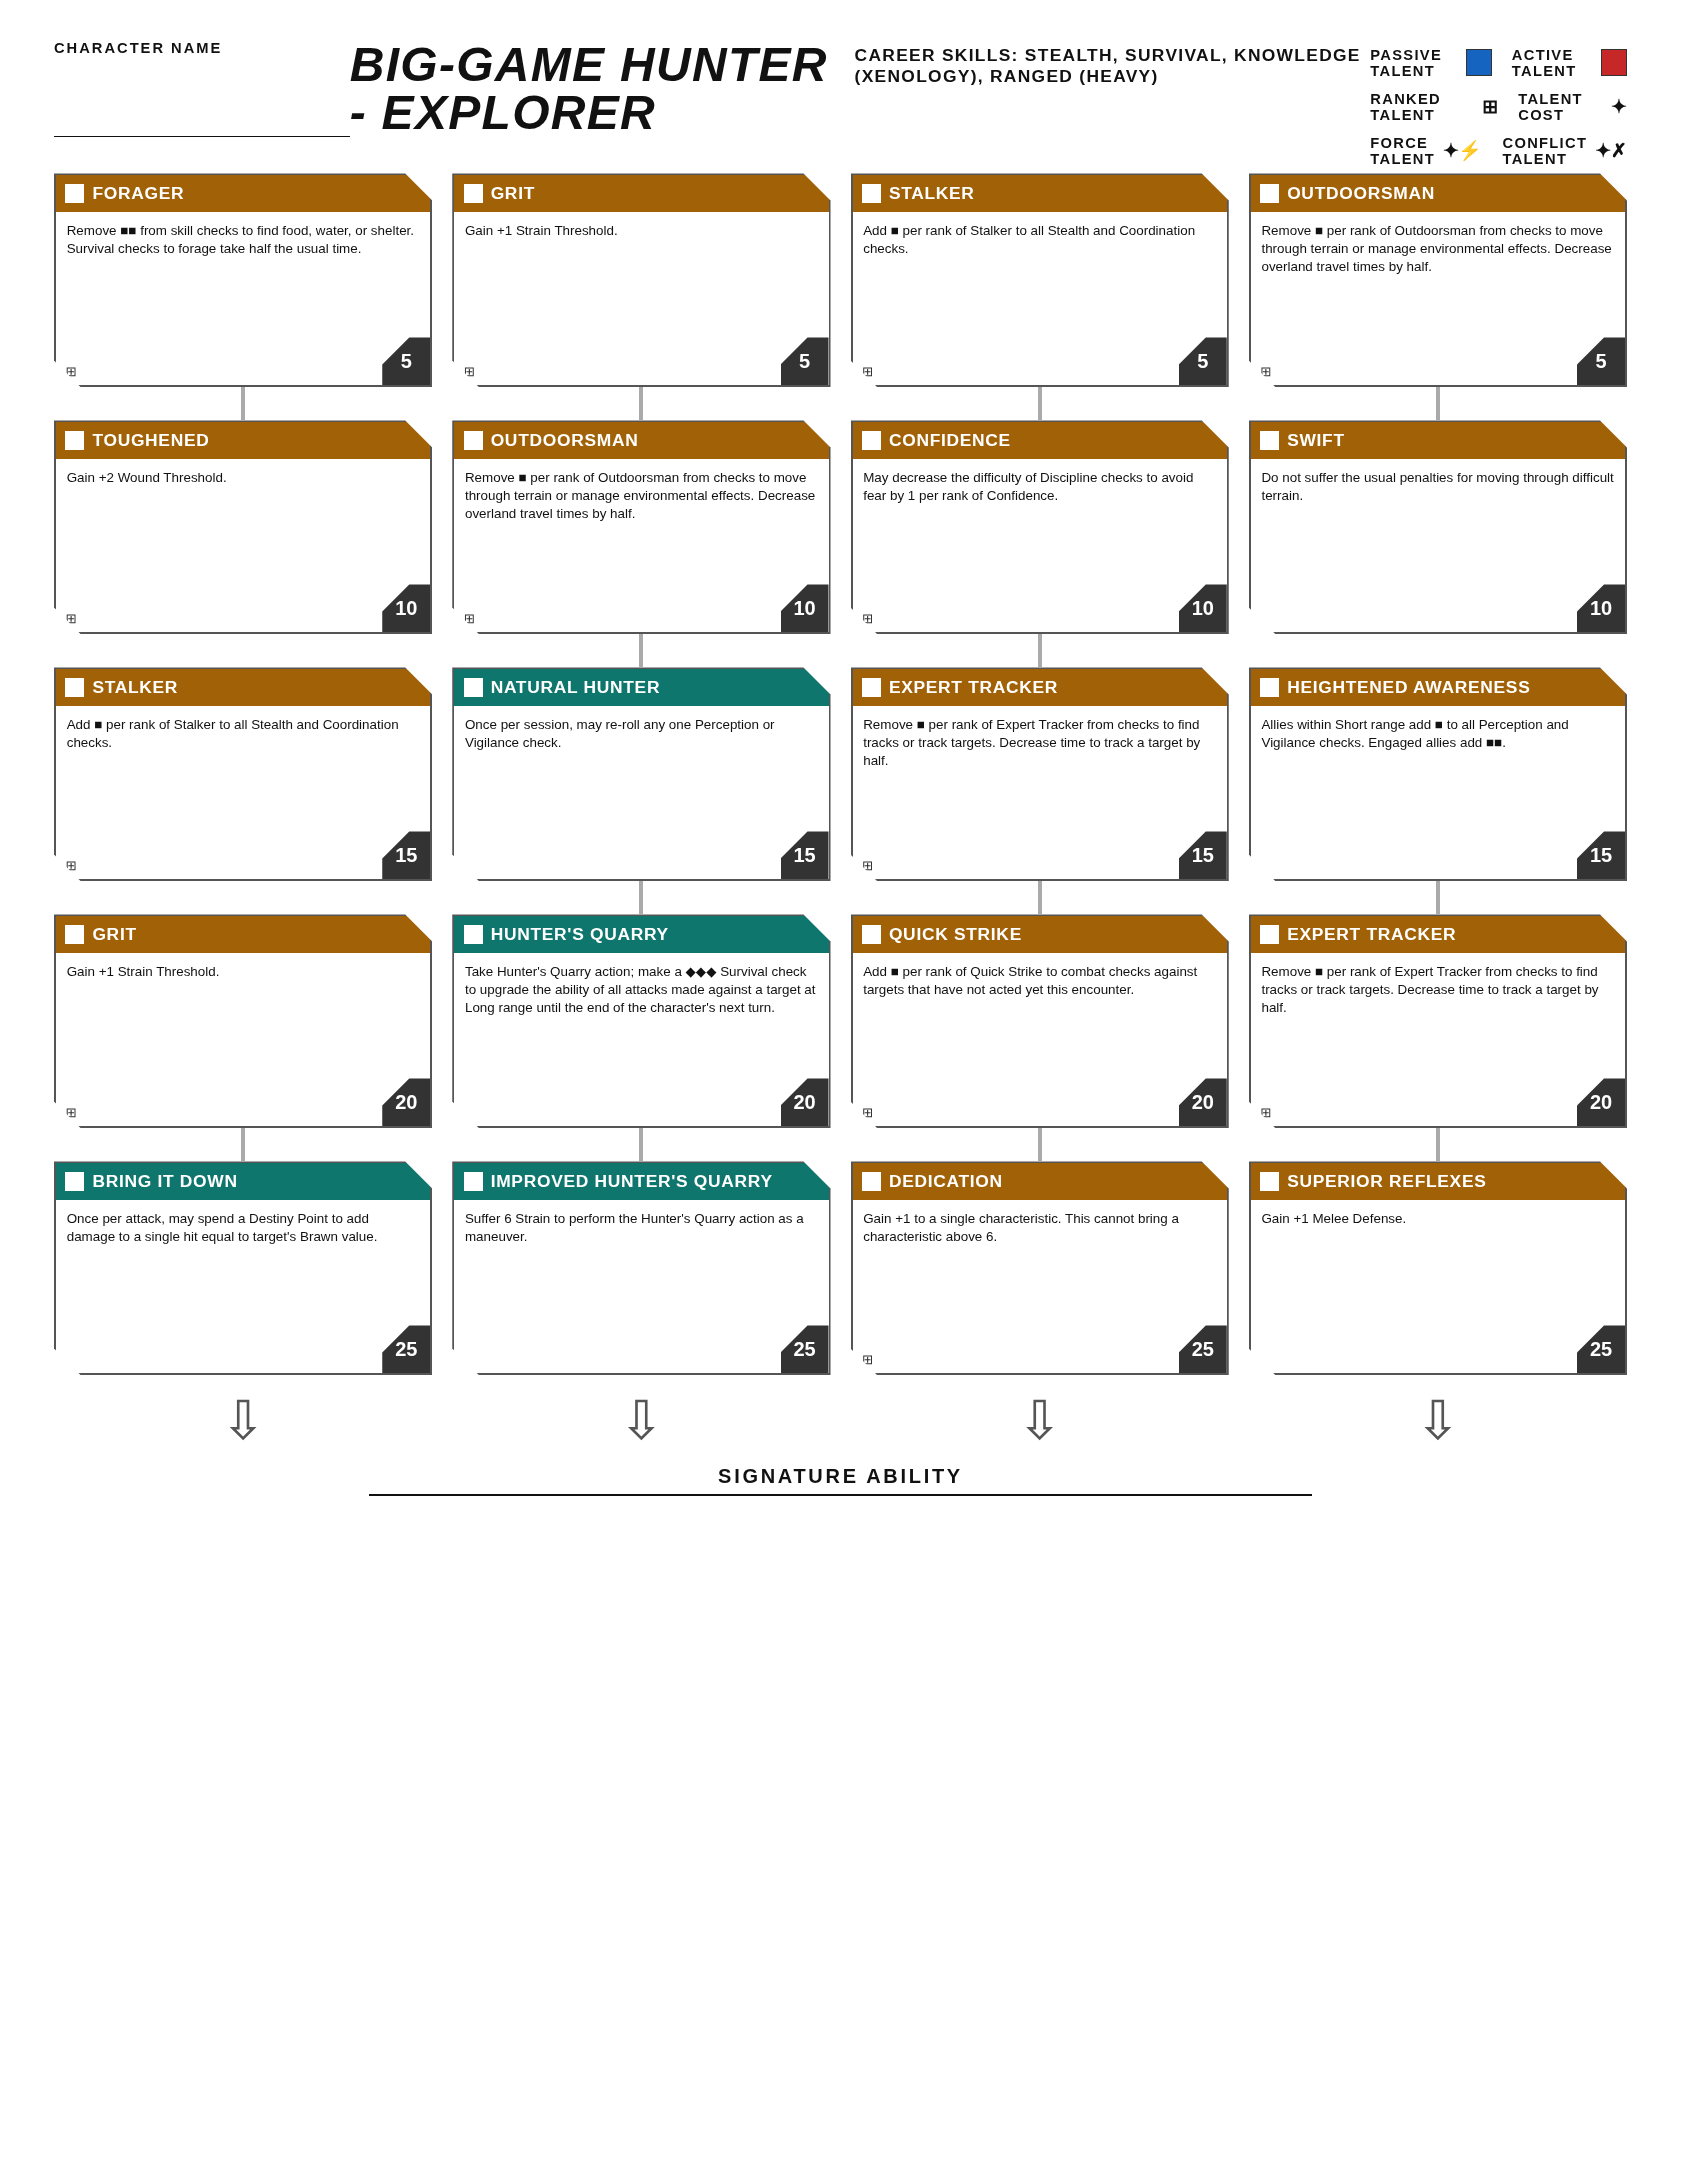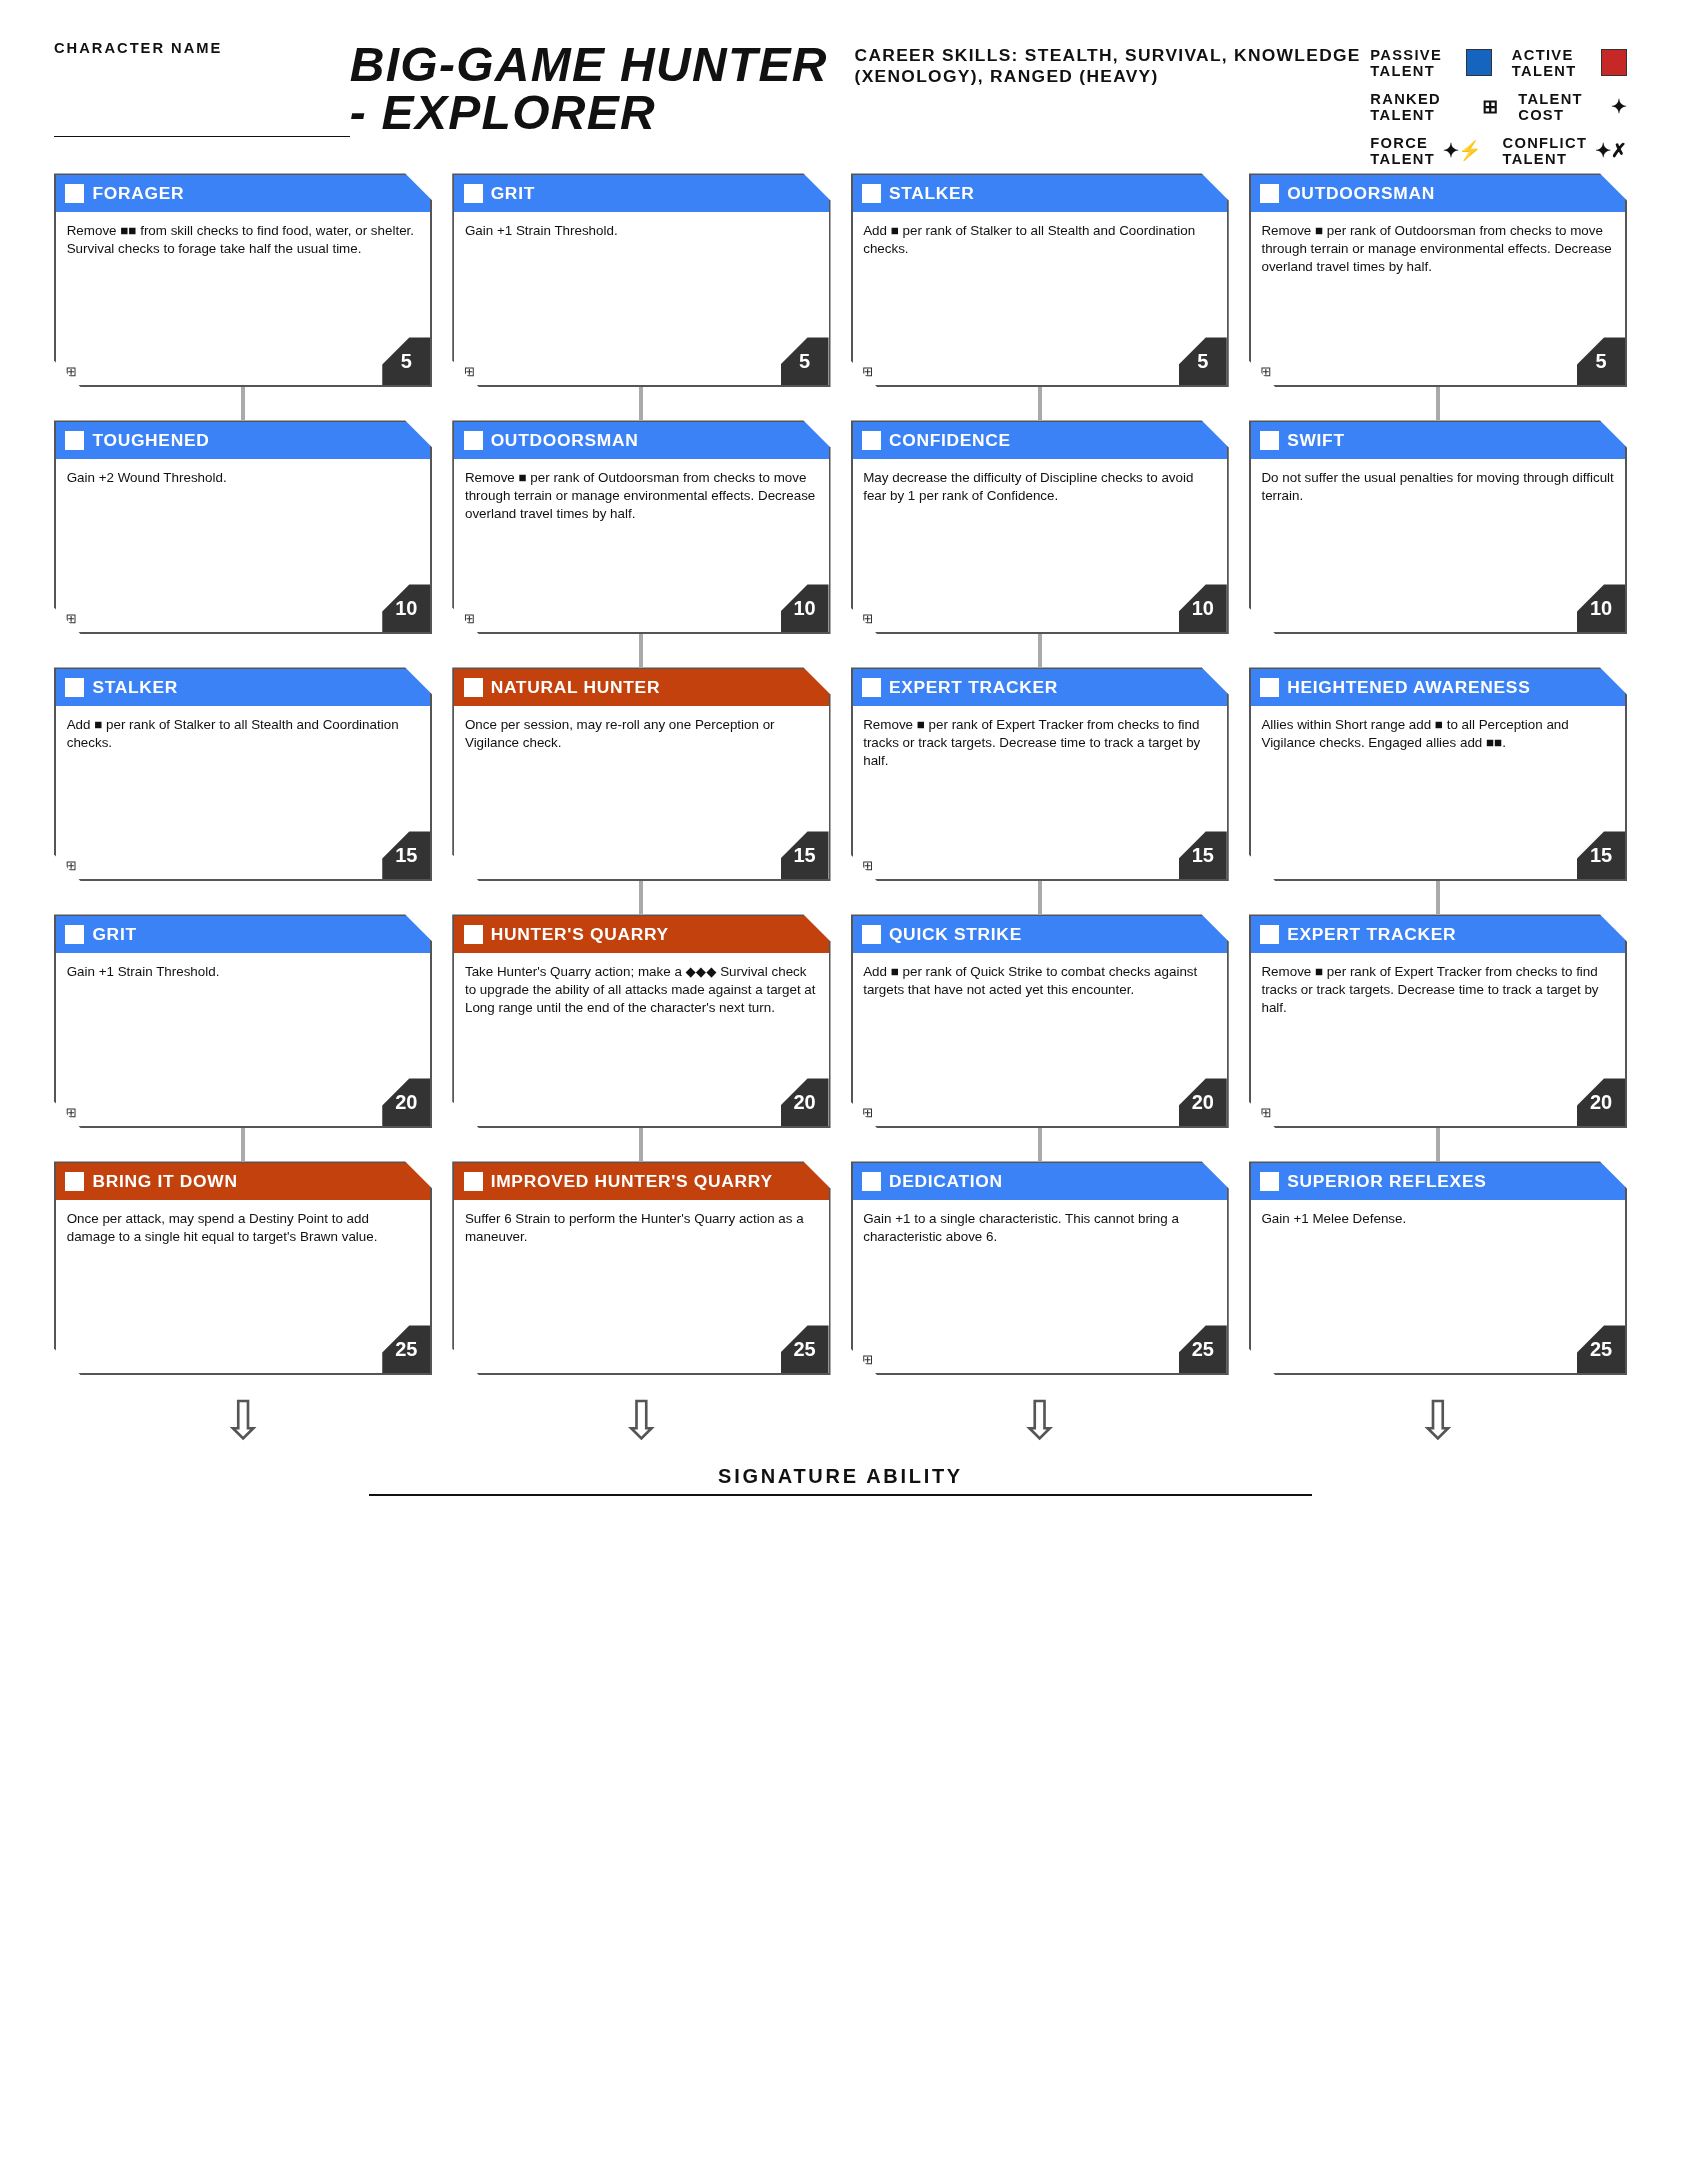--- a/index.html
+++ b/index.html
@@ -90,22 +90,22 @@
       min-height: 214px;
       clip-path: polygon(0 0, calc(100% - 27px) 0, 100% 27px, 100% 100%, 27px 100%, 0 calc(100% - 27px));
     }
     .talent-card-header {
       display: flex;
       align-items: center;
       padding: 6.7px 9.4px;
       color: white;
       min-height: 37px;
     }
-    .talent-card-header.blue { background: #3b82f6; }
-    .talent-card-header.red { background: #c2410c; }
+    .talent-card-header.blue { background: #a16207; }
+    .talent-card-header.red { background: #0f766e; }
     .header-checkbox {
       width: 19px;
       height: 19px;
       border: 2px solid white;
       background: white;
       flex-shrink: 0;
       margin-right: 8px;
     }
     .talent-name {
       font-size: 17.4px;

